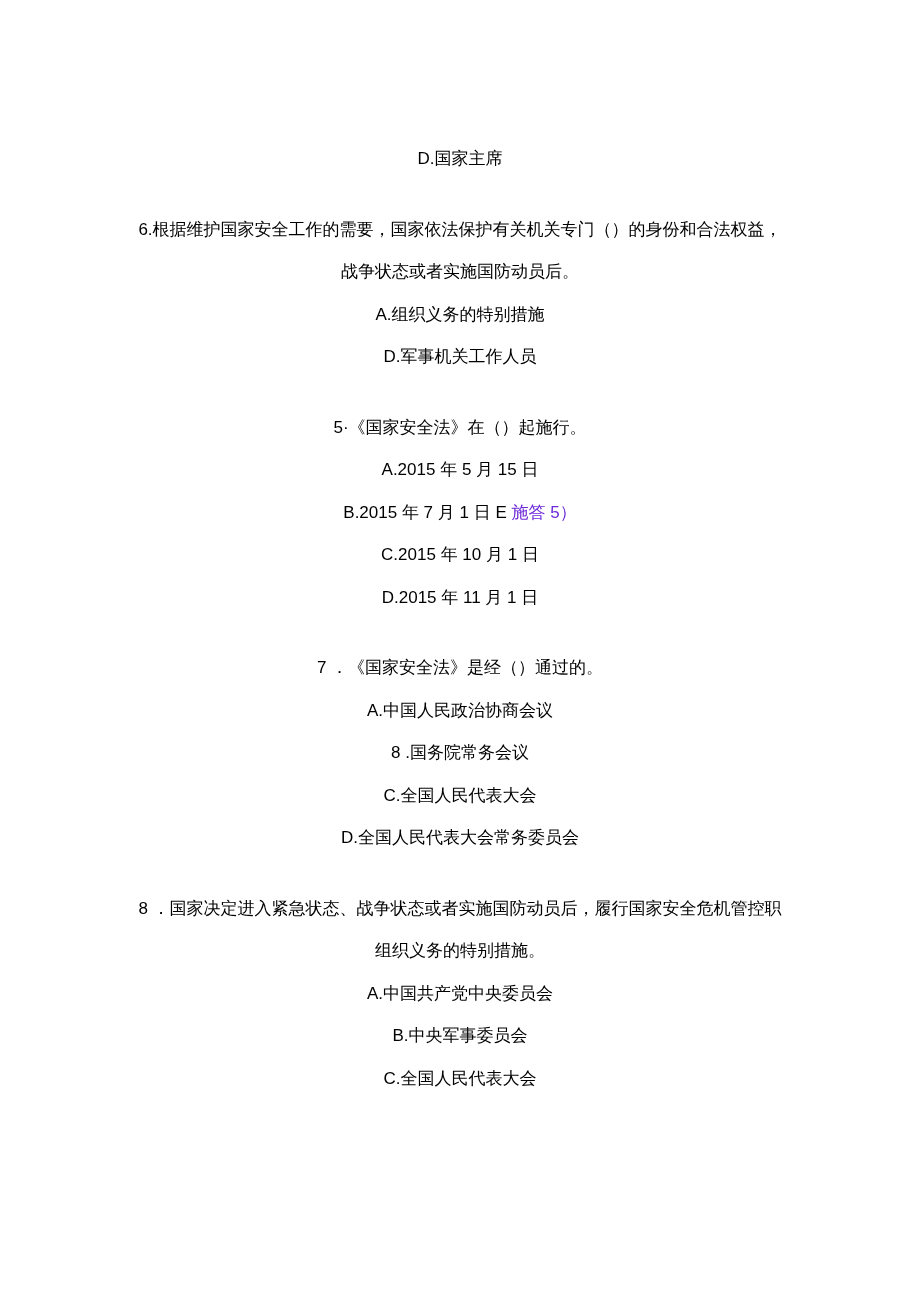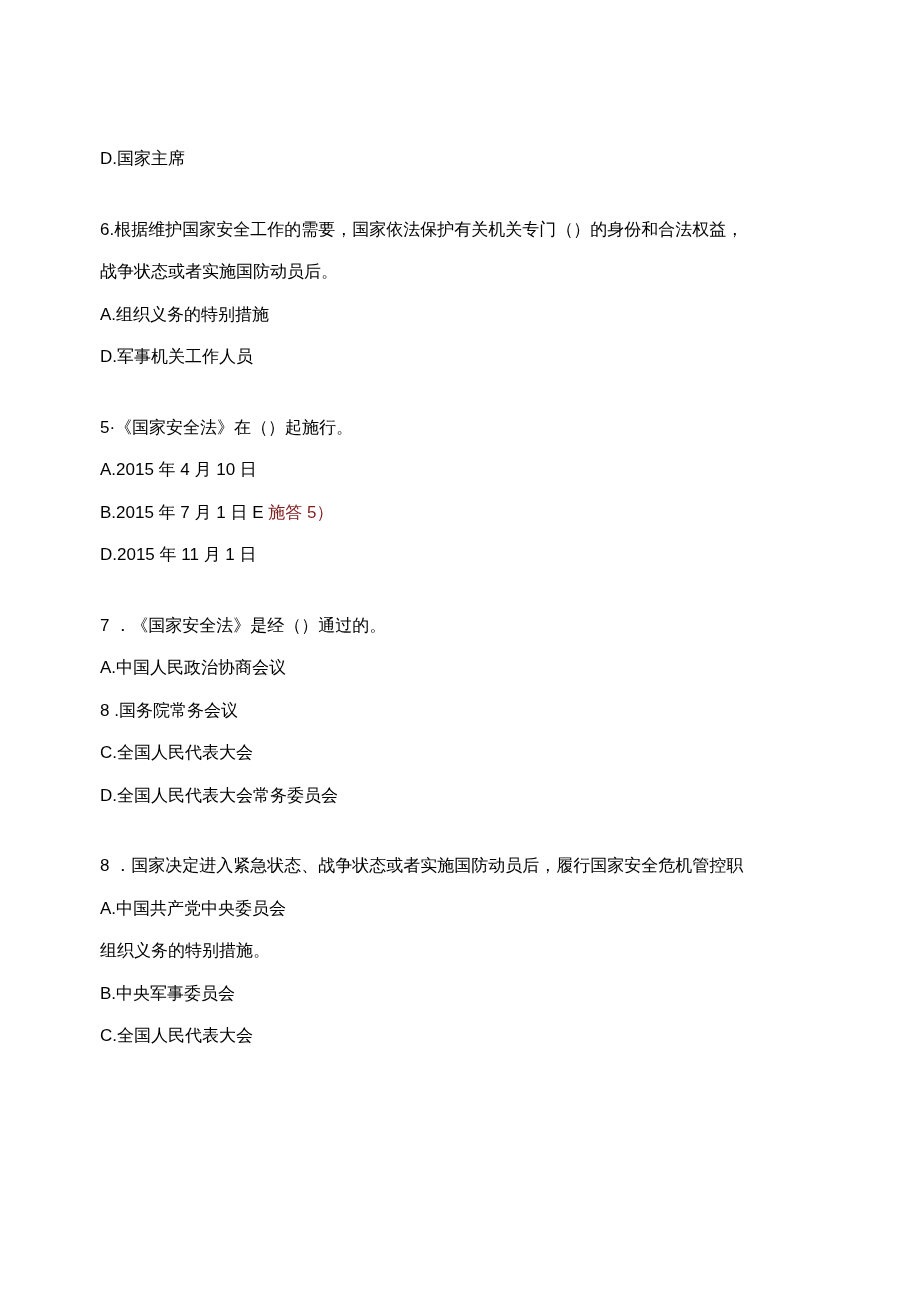--- a/index.html
+++ b/index.html
@@ -14,59 +14,61 @@
     box-sizing: border-box;
   }
   .line {
     font-size: 17px;
     color: #000000;
     line-height: 2.5;
     margin: 0;
   }
   .block {
     margin-bottom: 28px;
+    text-align: center;
   }
   .orange {
-    color: #7f1d1d;
+    color: #6d28d9;
   }
 </style>
 </head>
 <body>
 
 <div class="page">
 
   <div class="block">
     <p class="line">D.国家主席</p>
   </div>
 
   <div class="block">
     <p class="line">6.根据维护国家安全工作的需要，国家依法保护有关机关专门（）的身份和合法权益，</p>
     <p class="line">战争状态或者实施国防动员后。</p>
     <p class="line">A.组织义务的特别措施</p>
     <p class="line">D.军事机关工作人员</p>
   </div>
 
   <div class="block">
     <p class="line">5·《国家安全法》在（）起施行。</p>
-    <p class="line">A.2015 年 4 月 10 日</p>
+    <p class="line">A.2015 年 5 月 15 日</p>
     <p class="line">
       <span>B.2015 年 7 月 1 日 E </span><span class="orange">施答 5）</span>
     </p>
+    <p class="line">C.2015 年 10 月 1 日</p>
     <p class="line">D.2015 年 11 月 1 日</p>
   </div>
 
   <div class="block">
     <p class="line">7 ．《国家安全法》是经（）通过的。</p>
     <p class="line">A.中国人民政治协商会议</p>
     <p class="line">8 .国务院常务会议</p>
     <p class="line">C.全国人民代表大会</p>
     <p class="line">D.全国人民代表大会常务委员会</p>
   </div>
 
   <div class="block">
     <p class="line">8 ．国家决定进入紧急状态、战争状态或者实施国防动员后，履行国家安全危机管控职</p>
+    <p class="line">组织义务的特别措施。</p>
     <p class="line">A.中国共产党中央委员会</p>
-    <p class="line">组织义务的特别措施。</p>
     <p class="line">B.中央军事委员会</p>
     <p class="line">C.全国人民代表大会</p>
   </div>
 
 </div>
 
 </body></html>

